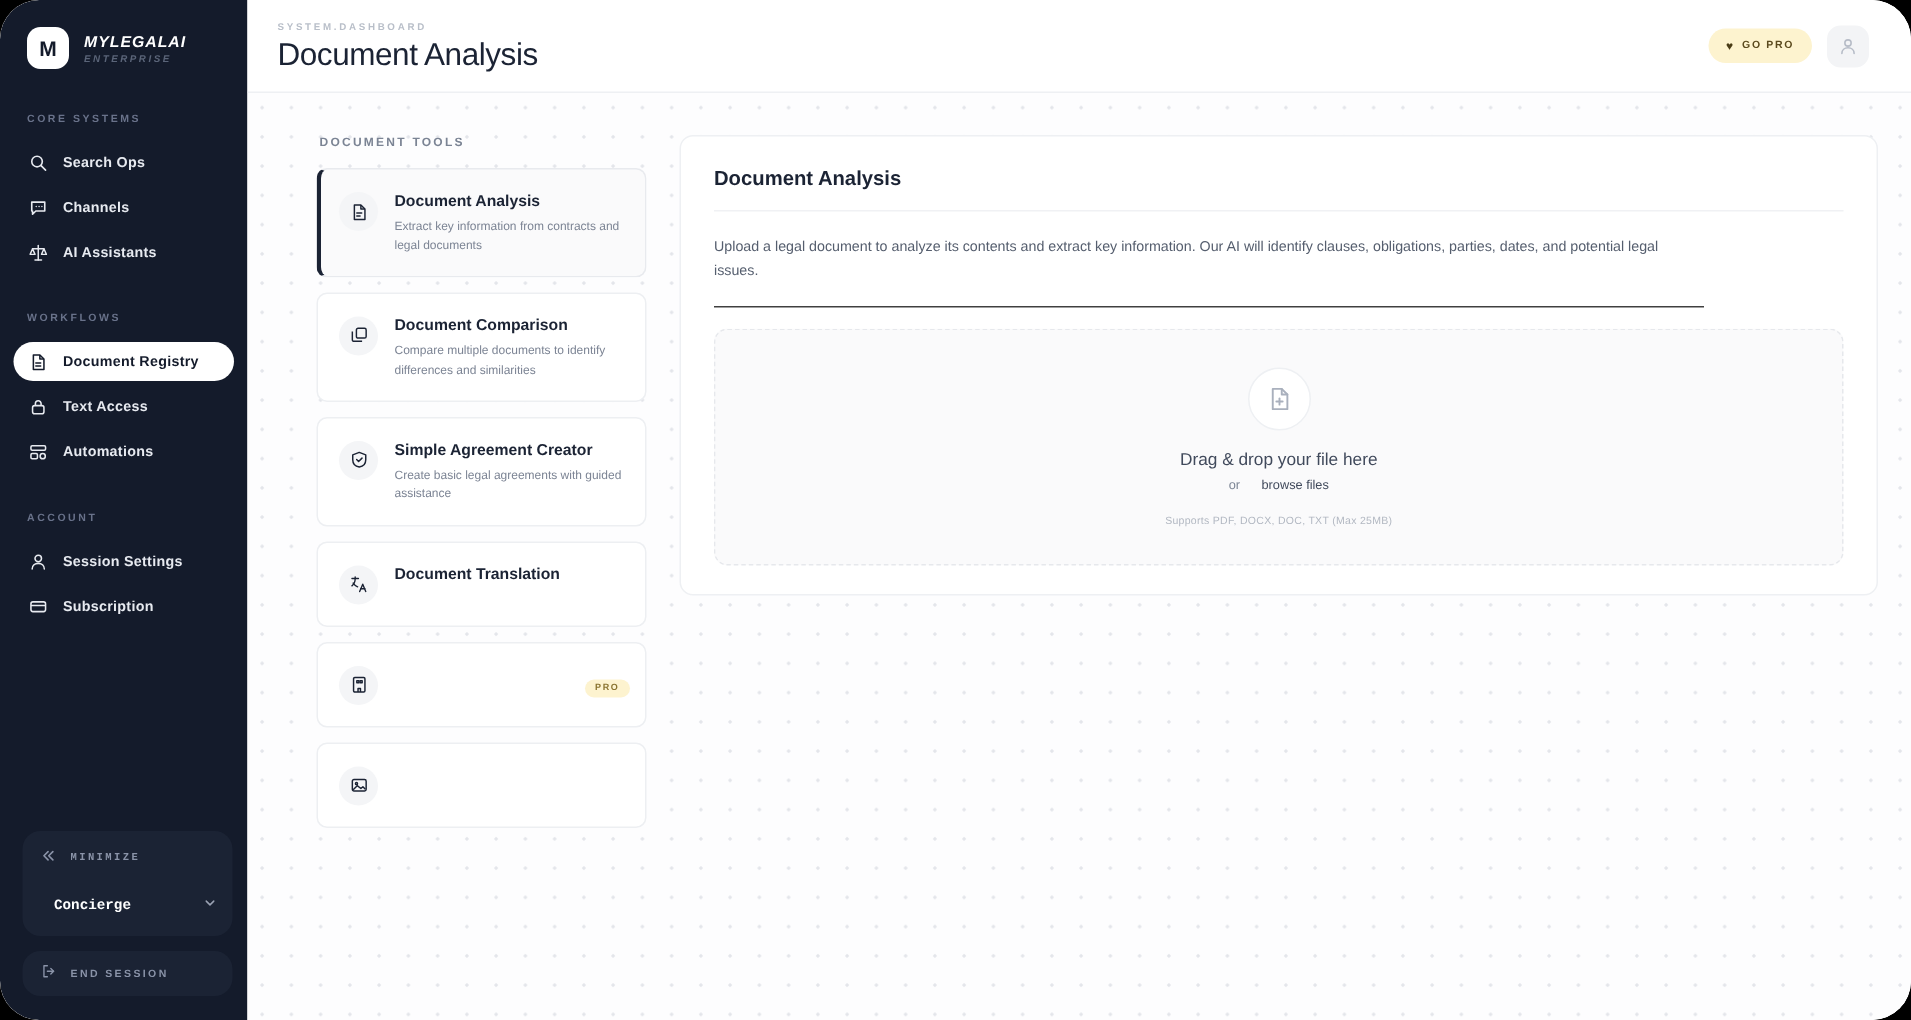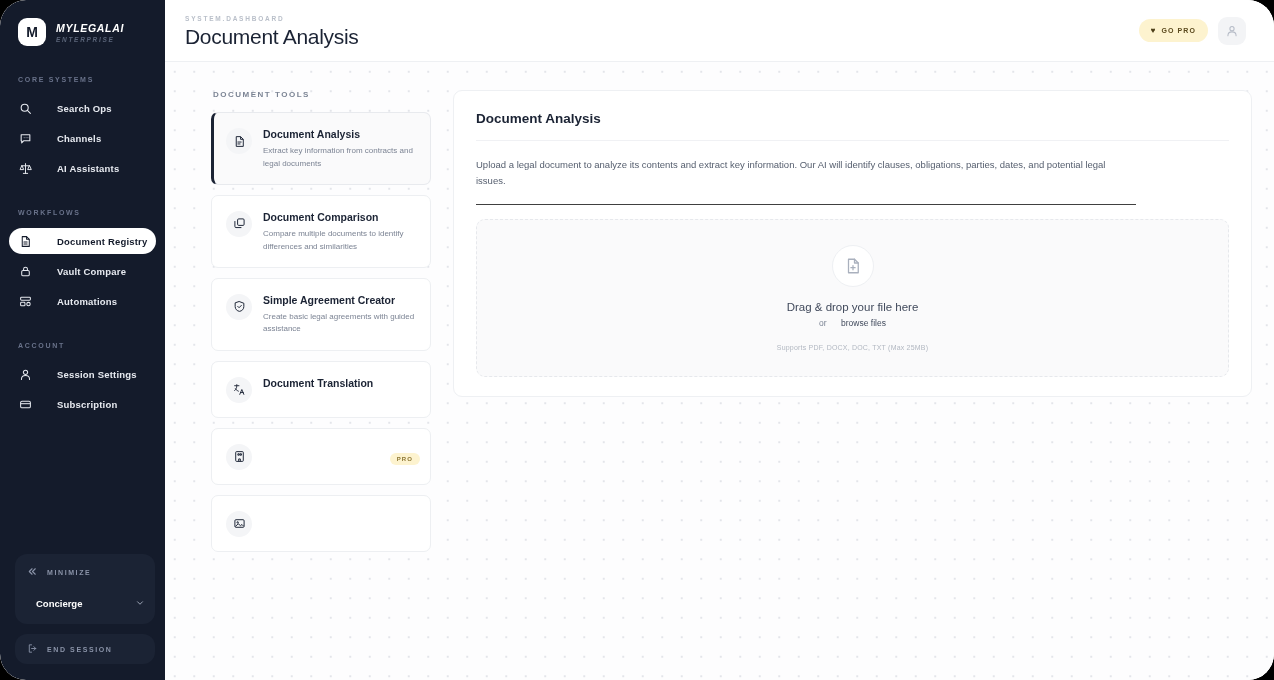--- a/index.html
+++ b/index.html
@@ -58,21 +58,21 @@
     letter-spacing: 1.7px; color: #6a melhores;
     color: #69728a;
     padding: 0 0 0 18px;
   }
   .sec-core   { margin-top: 30px; }
   .sec-flows  { margin-top: 28px; }
   .sec-acct   { margin-top: 28px; }
 
   .nav-item {
     display: flex; align-items: center;
-    gap: 25px;
+    gap: 10px;
     height: 26px;
     margin: 0 9px;
     padding-left: 9px;
     border-radius: 13px;
     cursor: pointer;
     color: #e7eaf0;
   }
   .nav-item .ico { width: 14px; height: 14px; flex: 0 0 14px; display:flex; align-items:center; justify-content:center; }
   .nav-item .ico svg { width: 13px; height: 13px; display:block; }
   .nav-label { font-size: 9.5px; font-weight: bold; letter-spacing: 0.2px; white-space: nowrap; }
@@ -86,20 +86,21 @@
   .side-bottom {
     position: absolute;
     left: 15px; bottom: 16px;
     width: 140px;
   }
   .panel-box {
     background: #1b2334;
     border-radius: 12px;
     padding: 10px 0 8px 0;
     margin-bottom: 10px;
+    font-family: Liberation Mono, monospace;
   }
   .mini-row {
     display: flex; align-items: center; gap: 9px;
     padding: 0 0 0 12px; height: 16px; cursor: pointer;
   }
   .mini-label {
     font-size: 7px; font-weight: bold; letter-spacing: 1.6px; color: #8a93a8;
   }
   .concierge-row {
     display: flex; align-items: center; gap: 9px;
@@ -334,21 +335,21 @@
       <span class="nav-label">Document Registry</span>
     </div>
 
     <div class="nav-item nav-gap">
       <span class="ico">
         <svg viewBox="0 0 24 24" fill="none" stroke="currentColor" stroke-width="1.9" stroke-linejoin="round">
             <rect x="5" y="10" width="14" height="10" rx="2.5"></rect>
             <path d="M8.5 10V7.5a3.5 3.5 0 017 0V10"></path>
           </svg>
       </span>
-      <span class="nav-label">Vault Compare</span>
+      <span class="nav-label">Text Access</span>
     </div>
 
     <div class="nav-item nav-gap">
       <span class="ico">
         <svg viewBox="0 0 24 24" fill="none" stroke="currentColor" stroke-width="1.9" stroke-linejoin="round">
             <rect x="3" y="4" width="18" height="5.5" rx="1.5"></rect>
             <rect x="3" y="13.5" width="8" height="6.5" rx="1.5"></rect>
             <circle cx="17.5" cy="16.8" r="3.2"></circle>
           </svg>
       </span>

